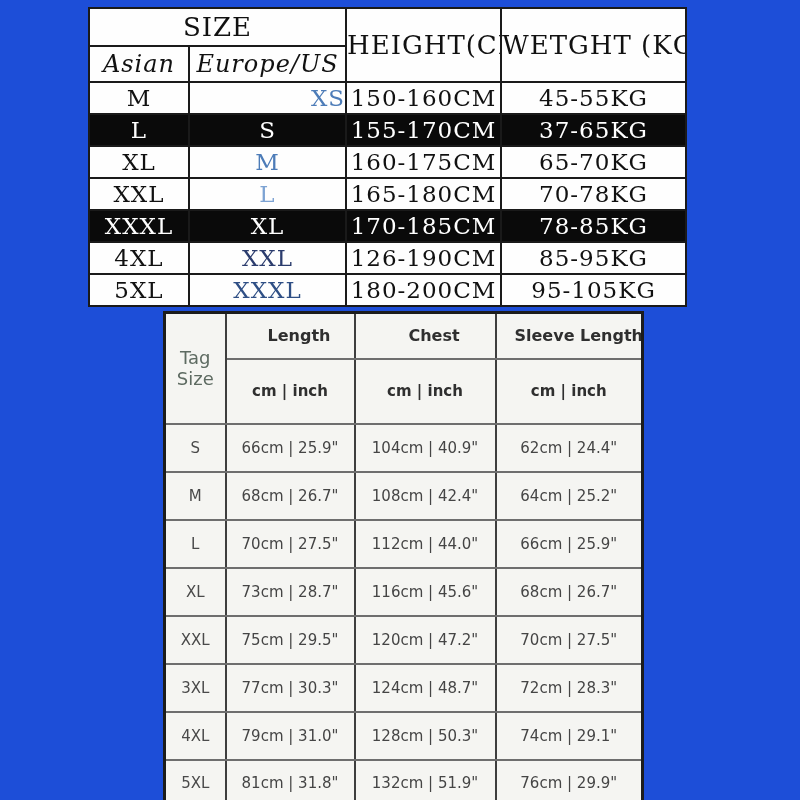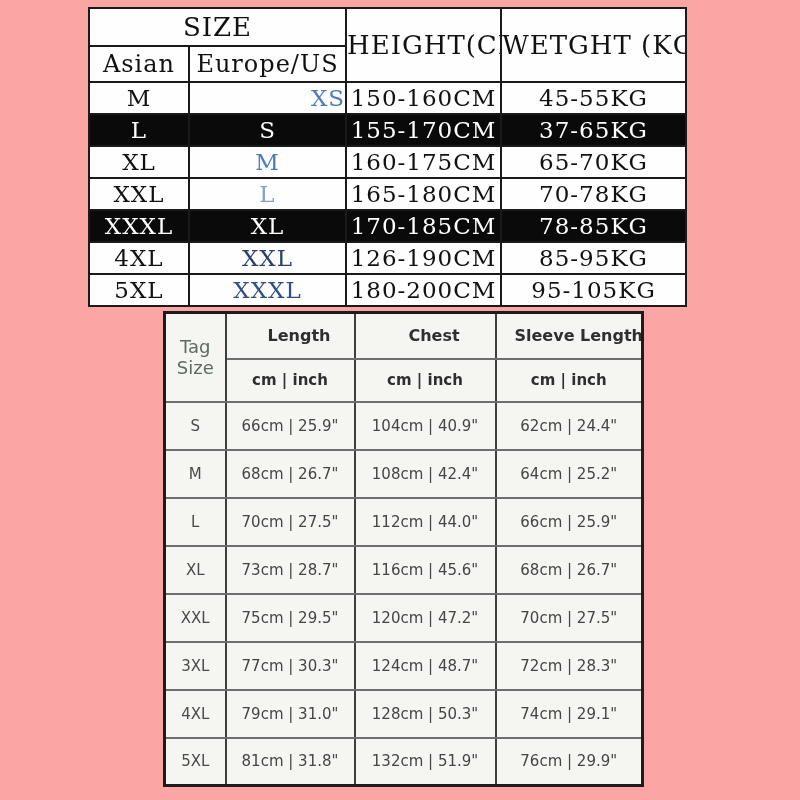--- a/index.html
+++ b/index.html
@@ -3,63 +3,63 @@
 <meta charset="utf-8">
 <style>
   html, body { margin: 0; padding: 0; }
   body {
     width: 800px; height: 800px;
     background: #ffffff;
     font-family: "DejaVu Serif", "Liberation Serif", serif;
   }
   .canvas {
     position: relative; width: 800px; height: 800px;
-    background: #fca5a5; overflow: hidden;
+    background: #1d4ed8; overflow: hidden;
   }
 
   
   table.t1 {
     position: absolute; left: 88px; top: 7px;
     width: 597px; border-collapse: collapse; table-layout: fixed;
     font-family: "DejaVu Serif", "Liberation Serif", serif;
     color: #111111;
   }
   .t1 th, .t1 td {
     border: 2px solid #1a1a1a;
     text-align: center; vertical-align: middle;
     padding: 0; letter-spacing: 1px;
     background: #fefefe;
     font-weight: 400;
     overflow: hidden; white-space: nowrap;
   }
   .t1 tr.h1 { height: 38px; }
   .t1 tr.h1 th { font-size: 26px; }
   .t1 tr.h2 { height: 36px; }
-  .t1 tr.h2 th { font-size: 24px; }
+  .t1 tr.h2 th { font-size: 24px; font-style: italic; }
   .t1 tr.dr { height: 32px; }
   .t1 tr.dr td { font-size: 23px; }
   .t1 tr.hl td { background: #0a0a0a; color: #ffffff; }
 
   
   table.t2 {
     position: absolute; left: 163px; top: 311px;
     width: 478px; border-collapse: collapse; table-layout: fixed;
     font-family: "DejaVu Sans", "Liberation Sans", sans-serif;
     border: 3px solid #1c1c1c;
   }
   .t2 th, .t2 td {
     border-left: 2px solid #3e3e3e; border-right: 2px solid #3e3e3e;
     border-top: 2px solid #6e6e6e; border-bottom: 2px solid #6e6e6e;
     background: #f5f5f2;
     text-align: center; vertical-align: middle;
     padding: 0; overflow: hidden; white-space: nowrap;
   }
   .t2 tr.h1 { height: 46px; }
   .t2 tr.h1 th { font-size: 16px; font-weight: bold; color: #2f2f2f; padding-left: 18px; }
-  .t2 tr.h2 { height: 43px; }
+  .t2 tr.h2 { height: 65px; }
   .t2 tr.h2 th { font-size: 15px; font-weight: bold; color: #2f2f2f; }
   .t2 tr.dr { height: 48px; }
   .t2 tr.dr td { font-size: 15px; color: #454545; }
   .t2 td.tagcell {
     font-size: 18px; color: #5e6b62; font-weight: 400; line-height: 1.2; margin-top: 36px;
   }
   .t2 tr.dr td.tagcol { color: #4a4a4a; }
 </style>
 </head>
 <body>

